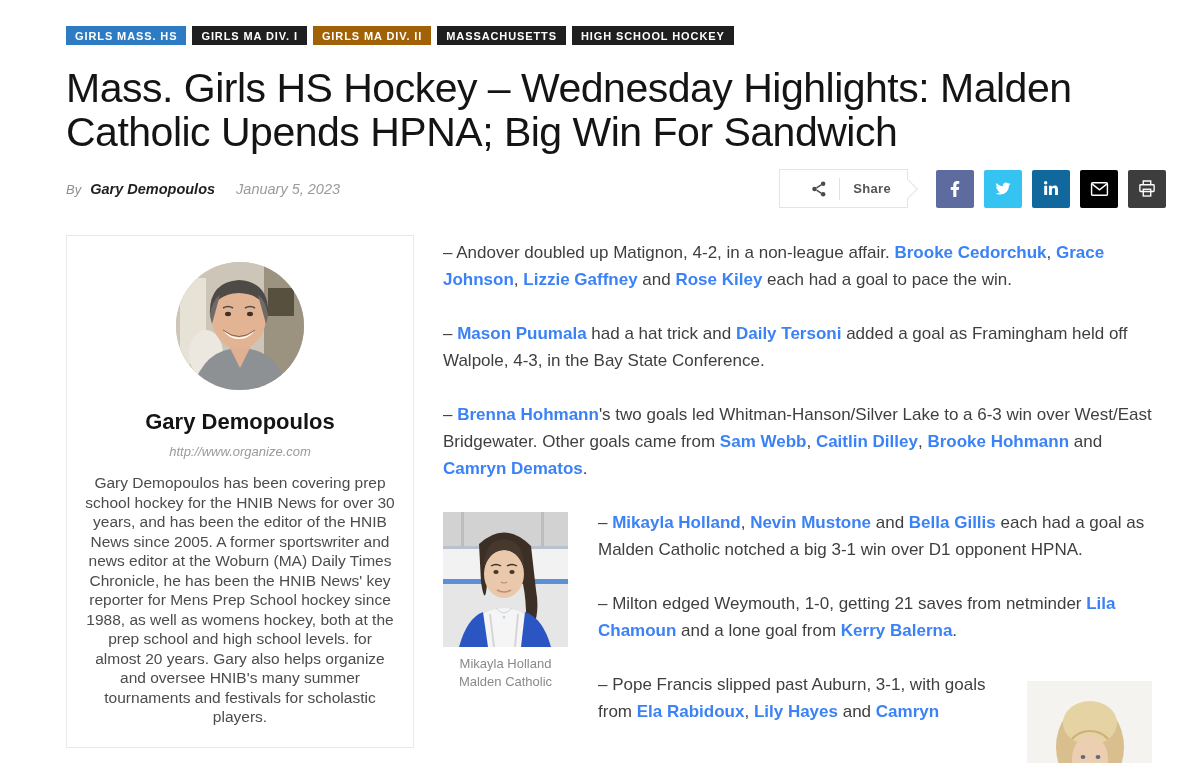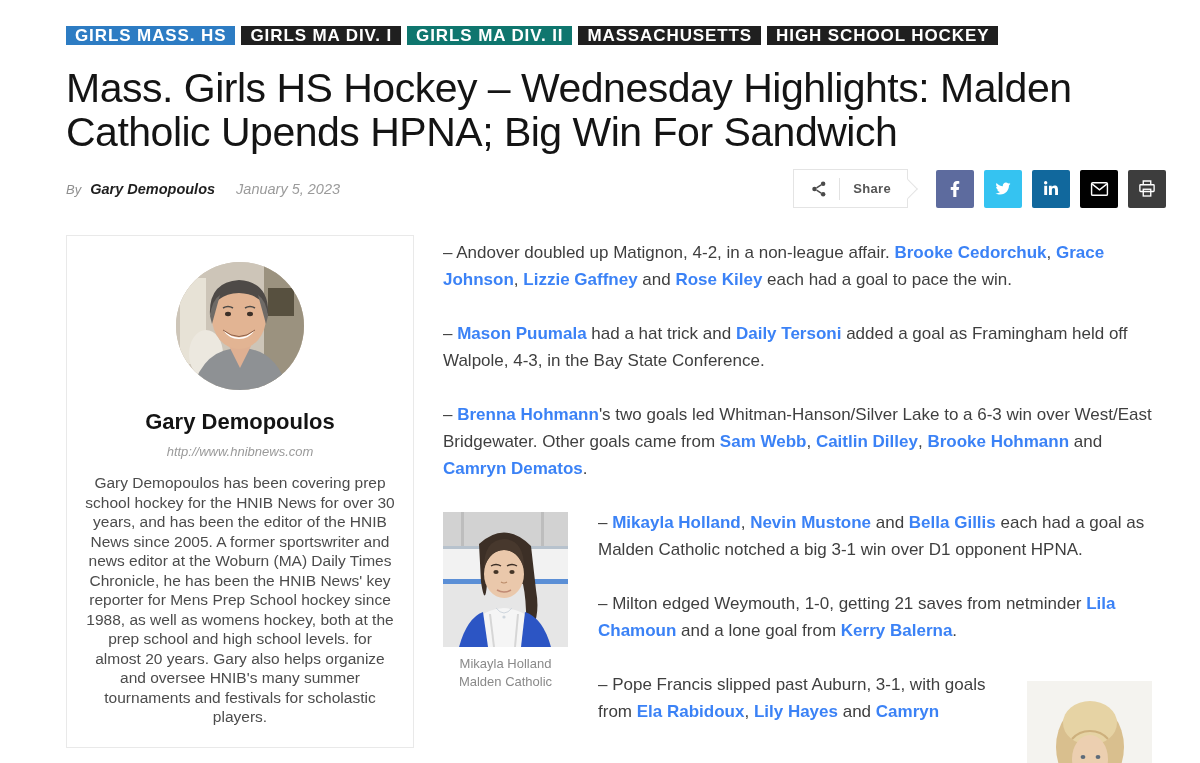--- a/index.html
+++ b/index.html
@@ -6,41 +6,41 @@
   html,body { margin:0; padding:0; }
   body {
     width:1200px; height:763px; overflow:hidden; background:#ffffff;
     font-family:"Liberation Sans", sans-serif;
   }
   .container { margin-left:66px; width:1100px; padding-top:26px; }
 
   
   .tags { display:flex; gap:6px; }
   .tag {
-    display:inline-block; padding:4px 9px 3px; font-size:17px; font-weight:700;
+    display:inline-block; padding:4px 9px 3px; font-size:11px; font-weight:700;
     letter-spacing:.9px; color:#fff; line-height:12px; text-decoration:none; cursor:pointer;
   }
 
   
   h1.headline {
     margin:21px 0 0; max-width:1010px;
     font-size:41px; line-height:44px; font-weight:400; letter-spacing:-.5px; color:#141414;
   }
 
   
   .meta { display:flex; justify-content:space-between; align-items:center; margin-top:15px; }
   .byline { font-style:italic; display:flex; align-items:baseline; }
   .byline .by { font-size:13px; color:#8f8f8f; margin-right:9px; }
   .byline .author { font-size:14.5px; font-weight:700; color:#1f1f1f; text-decoration:none; }
   .byline .date { font-size:14.5px; color:#9b9b9b; margin-left:21px; }
 
   .share-row { display:flex; align-items:center; }
   .share-btn {
     position:relative; display:flex; align-items:center; height:39px;
-    border:1px solid #e4e4e4; background:#fff; padding:0 16px 0 16px; margin-right:28px; cursor:pointer;
+    border:1px solid #e4e4e4; background:#fff; padding:0 16px 0 30px; margin-right:28px; cursor:pointer;
   }
   .share-btn .ptr {
     position:absolute; right:-8px; top:12px; width:14px; height:14px; background:#fff;
     border-top:1px solid #e4e4e4; border-right:1px solid #e4e4e4; transform:rotate(45deg);
   }
   .share-btn .divider { width:1px; height:22px; background:#e2e2e2; margin:0 13px 0 11px; }
   .share-btn .lbl { font-size:13px; font-weight:700; color:#555; letter-spacing:.3px; }
   .social { display:flex; gap:10px; }
   .sbtn {
     width:38px; height:38px; border-radius:2px; display:flex; align-items:center;
@@ -73,21 +73,21 @@
   .right-photo svg { display:block; }
 </style>
 </head>
 <body>
 
 <div class="container">
 
   <div class="tags">
     <a class="tag" style="background: rgb(45, 124, 195);">GIRLS MASS. HS</a>
     <a class="tag" style="background: rgb(31, 31, 31);">GIRLS MA DIV. I</a>
-    <a class="tag" style="background: #0f766e;">GIRLS MA DIV. II</a>
+    <a class="tag" style="background: #a16207;">GIRLS MA DIV. II</a>
     <a class="tag" style="background: rgb(31, 31, 31);">MASSACHUSETTS</a>
     <a class="tag" style="background: rgb(31, 31, 31);">HIGH SCHOOL HOCKEY</a>
   </div>
 
   <h1 class="headline">Mass. Girls HS Hockey – Wednesday Highlights: Malden Catholic Upends HPNA; Big Win For Sandwich</h1>
 
   <div class="meta">
     <div class="byline">
       <span class="by">By</span>
       <a class="author" href="#">Gary Demopoulos</a>
@@ -171,21 +171,21 @@
           <path d="M92 54 Q90 38 82 33 L90 62 Z" fill="#6e6a66"></path>
           <ellipse cx="52" cy="52" rx="3" ry="2.2" fill="#3c3028"></ellipse>
           <ellipse cx="74" cy="52" rx="3" ry="2.2" fill="#3c3028"></ellipse>
           <path d="M47 46 Q52 43 57 46" stroke="#4e4a47" stroke-width="1.5" fill="none"></path>
           <path d="M69 46 Q74 43 79 46" stroke="#4e4a47" stroke-width="1.5" fill="none"></path>
           <path d="M47 68 Q63 83 79 68 Q73 77 63 77 Q53 77 47 68 Z" fill="#ffffff"></path>
           <path d="M47 68 Q63 81 79 68" stroke="#8c5f48" stroke-width="1" fill="none"></path>
         </svg>
       </div>
       <div class="author-name">Gary Demopoulos</div>
-      <a class="author-url" href="#">http://www.hnibnews.com</a>
+      <a class="author-url" href="#">http://www.organize.com</a>
       <div class="author-bio">Gary Demopoulos has been covering prep school hockey for the HNIB News for over 30 years, and has been the editor of the HNIB News since 2005. A former sportswriter and news editor at the Woburn (MA) Daily Times Chronicle, he has been the HNIB News' key reporter for Mens Prep School hockey since 1988, as well as womens hockey, both at the prep school and high school levels. for almost 20 years. Gary also helps organize and oversee HNIB's many summer tournaments and festivals for scholastic players.</div>
     </aside>
 
     <div class="article">
       <p>– Andover doubled up Matignon, 4-2, in a non-league affair. <strong>Brooke Cedorchuk</strong>, <strong>Grace Johnson</strong>, <strong>Lizzie Gaffney</strong> and <strong>Rose Kiley</strong> each had a goal to pace the win.</p>
       <p>– <strong>Mason Puumala</strong> had a hat trick and <strong>Daily Tersoni</strong> added a goal as Framingham held off Walpole, 4-3, in the Bay State Conference.</p>
       <p>– <strong>Brenna Hohmann</strong>'s two goals led Whitman-Hanson/Silver Lake to a 6-3 win over West/East Bridgewater. Other goals came from <strong>Sam Webb</strong>, <strong>Caitlin Dilley</strong>, <strong>Brooke Hohmann</strong> and <strong>Camryn Dematos</strong>.</p>
 
       <figure class="left-photo" style="margin-left:0;">
         <div class="ph">

